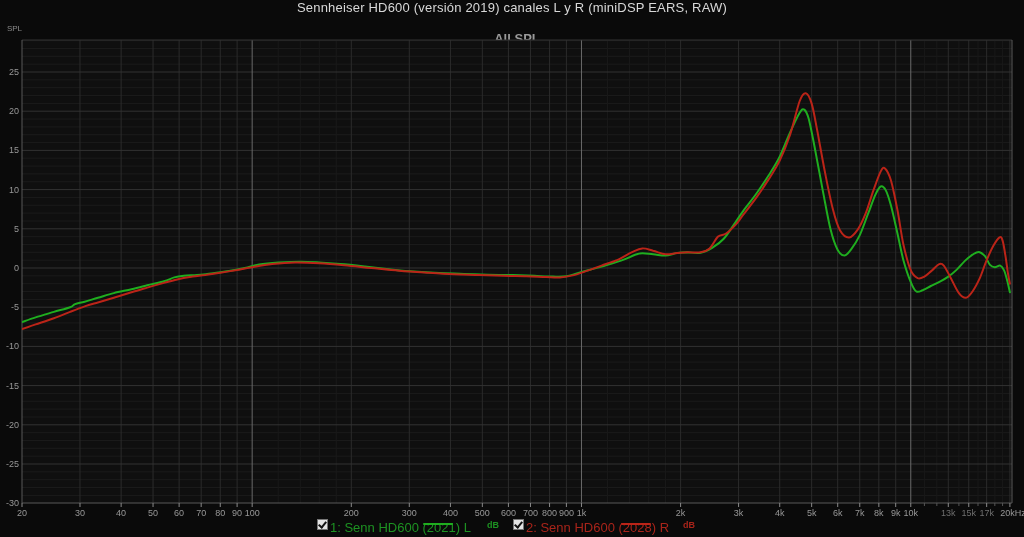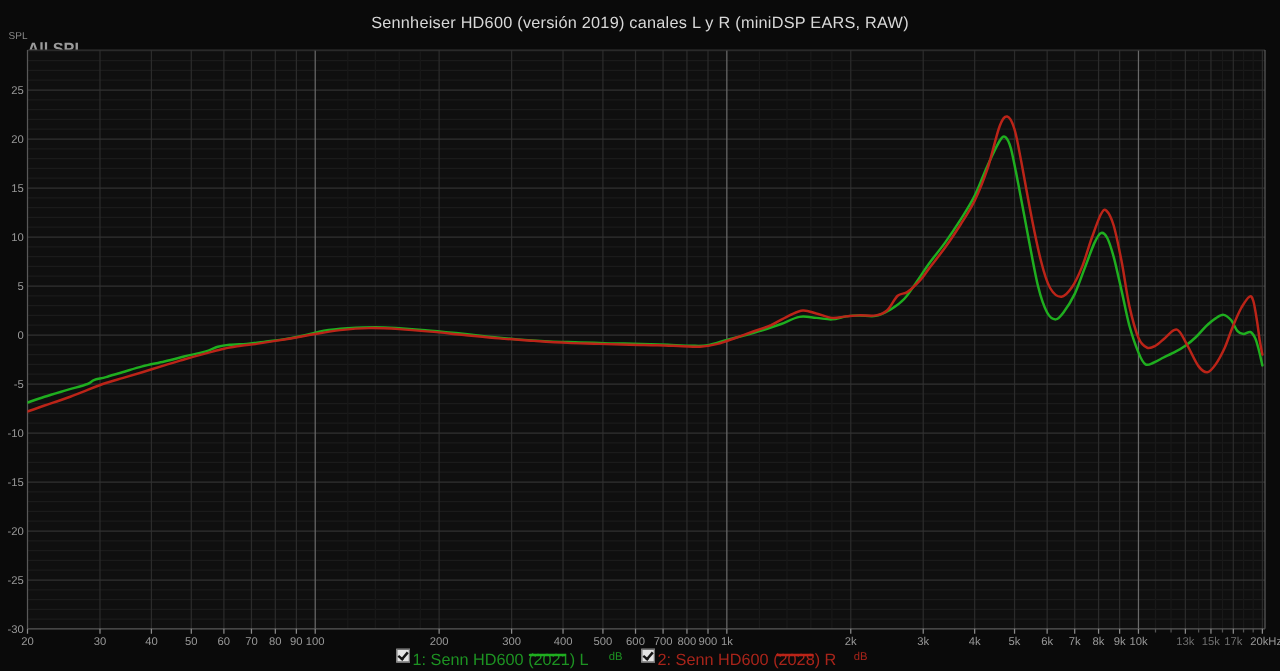--- a/index.html
+++ b/index.html
@@ -1,29 +1,29 @@
 <!DOCTYPE html>
 <html><head>
 <meta charset="utf-8">
 <style>
   html,body{margin:0;padding:0;background:#0a0a0a;}
   #app{position:relative;width:1024px;height:537px;background:#0a0a0a;overflow:hidden;
        font-family:"Liberation Sans","DejaVu Sans",sans-serif;}
-  #title{position:absolute;top:10px;left:0;width:1024px;text-align:center;
+  #title{position:absolute;top:0;left:0;width:1024px;text-align:center;
          color:#d8d8d8;font-size:13px;letter-spacing:.2px;}
-  #subtitle{position:absolute;top:31px;left:22px;width:990px;text-align:left;
+  #subtitle{position:absolute;top:31px;left:22px;width:990px;text-align:center;
             color:#9a9a9a;font-size:13px;font-weight:bold;}
   #chart{position:absolute;top:0;left:0;}
   .cb{position:absolute;top:519px;width:9px;height:9px;background:#e4e4e4;
       border:1px solid #777;cursor:pointer;}
   .cb::after{content:"";position:absolute;left:2px;top:0px;width:3px;height:6px;
       border-right:2px solid #141414;border-bottom:2px solid #141414;transform:rotate(40deg);}
   .leg-label{position:absolute;top:520px;font-size:13px;cursor:pointer;}
   .leg-swatch{position:absolute;top:523px;width:30px;height:2px;border-radius:1px;}
-  .leg-unit{position:absolute;top:520px;font-size:9px;}
+  .leg-unit{position:absolute;top:520px;font-size:9px;font-weight:bold;}
   .green-text{color:#1d9222;}
   .red-text{color:#a8241a;}
 </style>
 </head>
 <body>
 
 <div id="app">
   <div id="title">Sennheiser HD600 (versión 2019) canales L y R (miniDSP EARS, RAW)</div>
   <div id="subtitle">All SPL</div>
 

